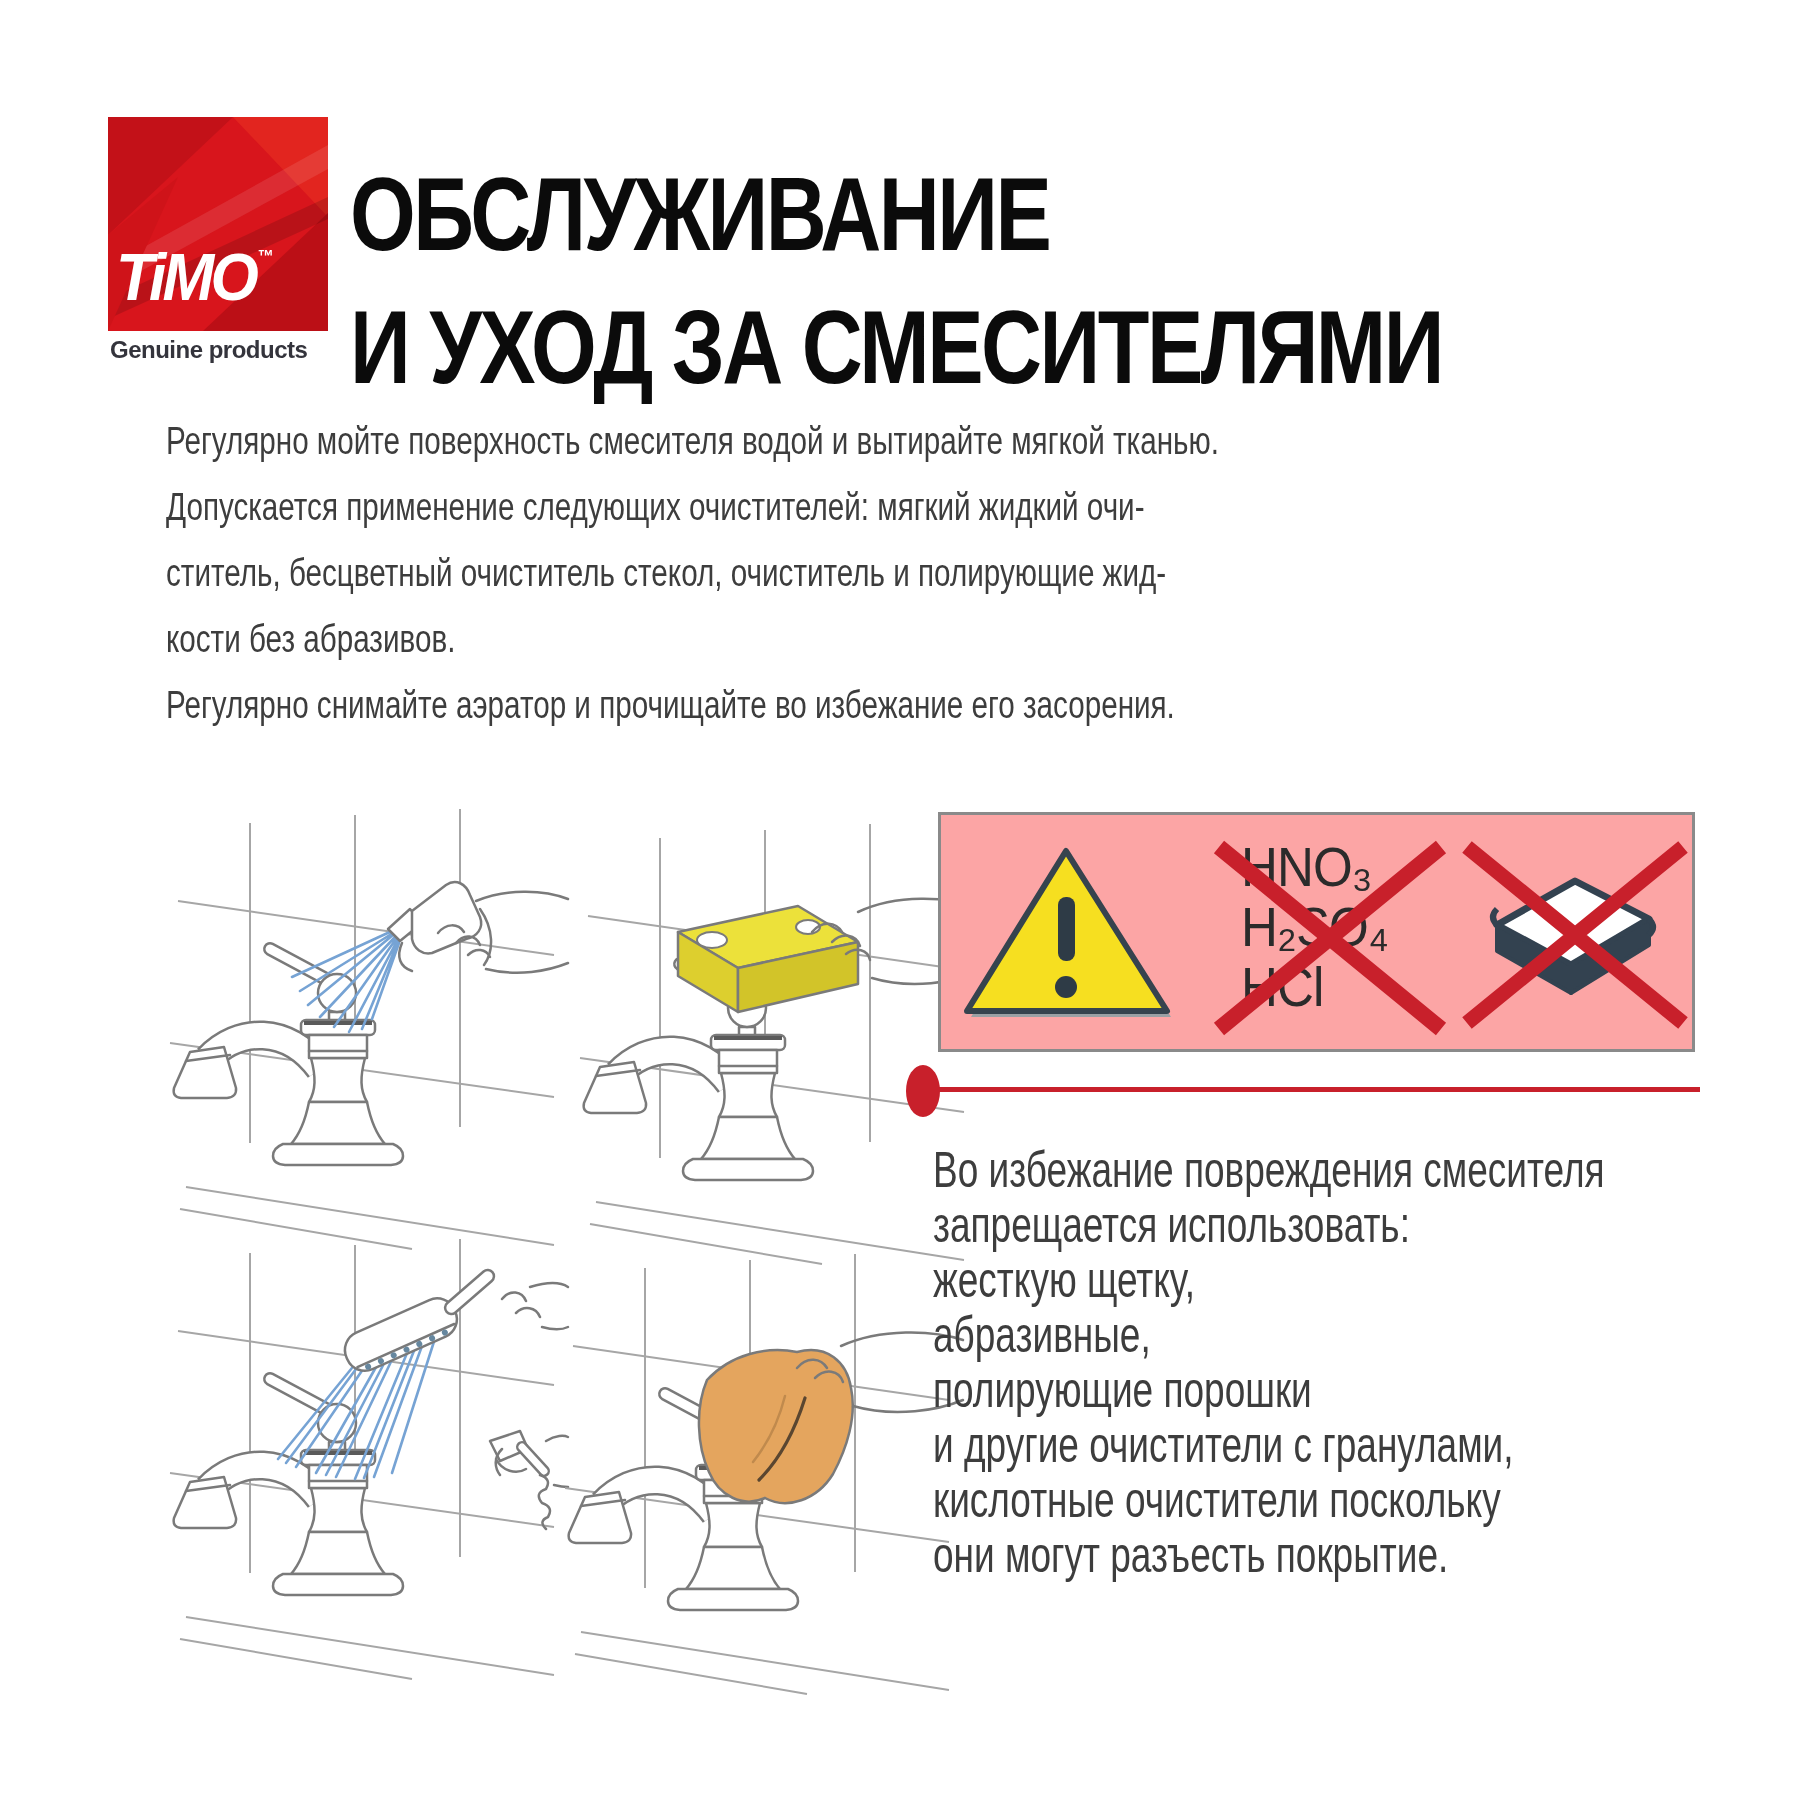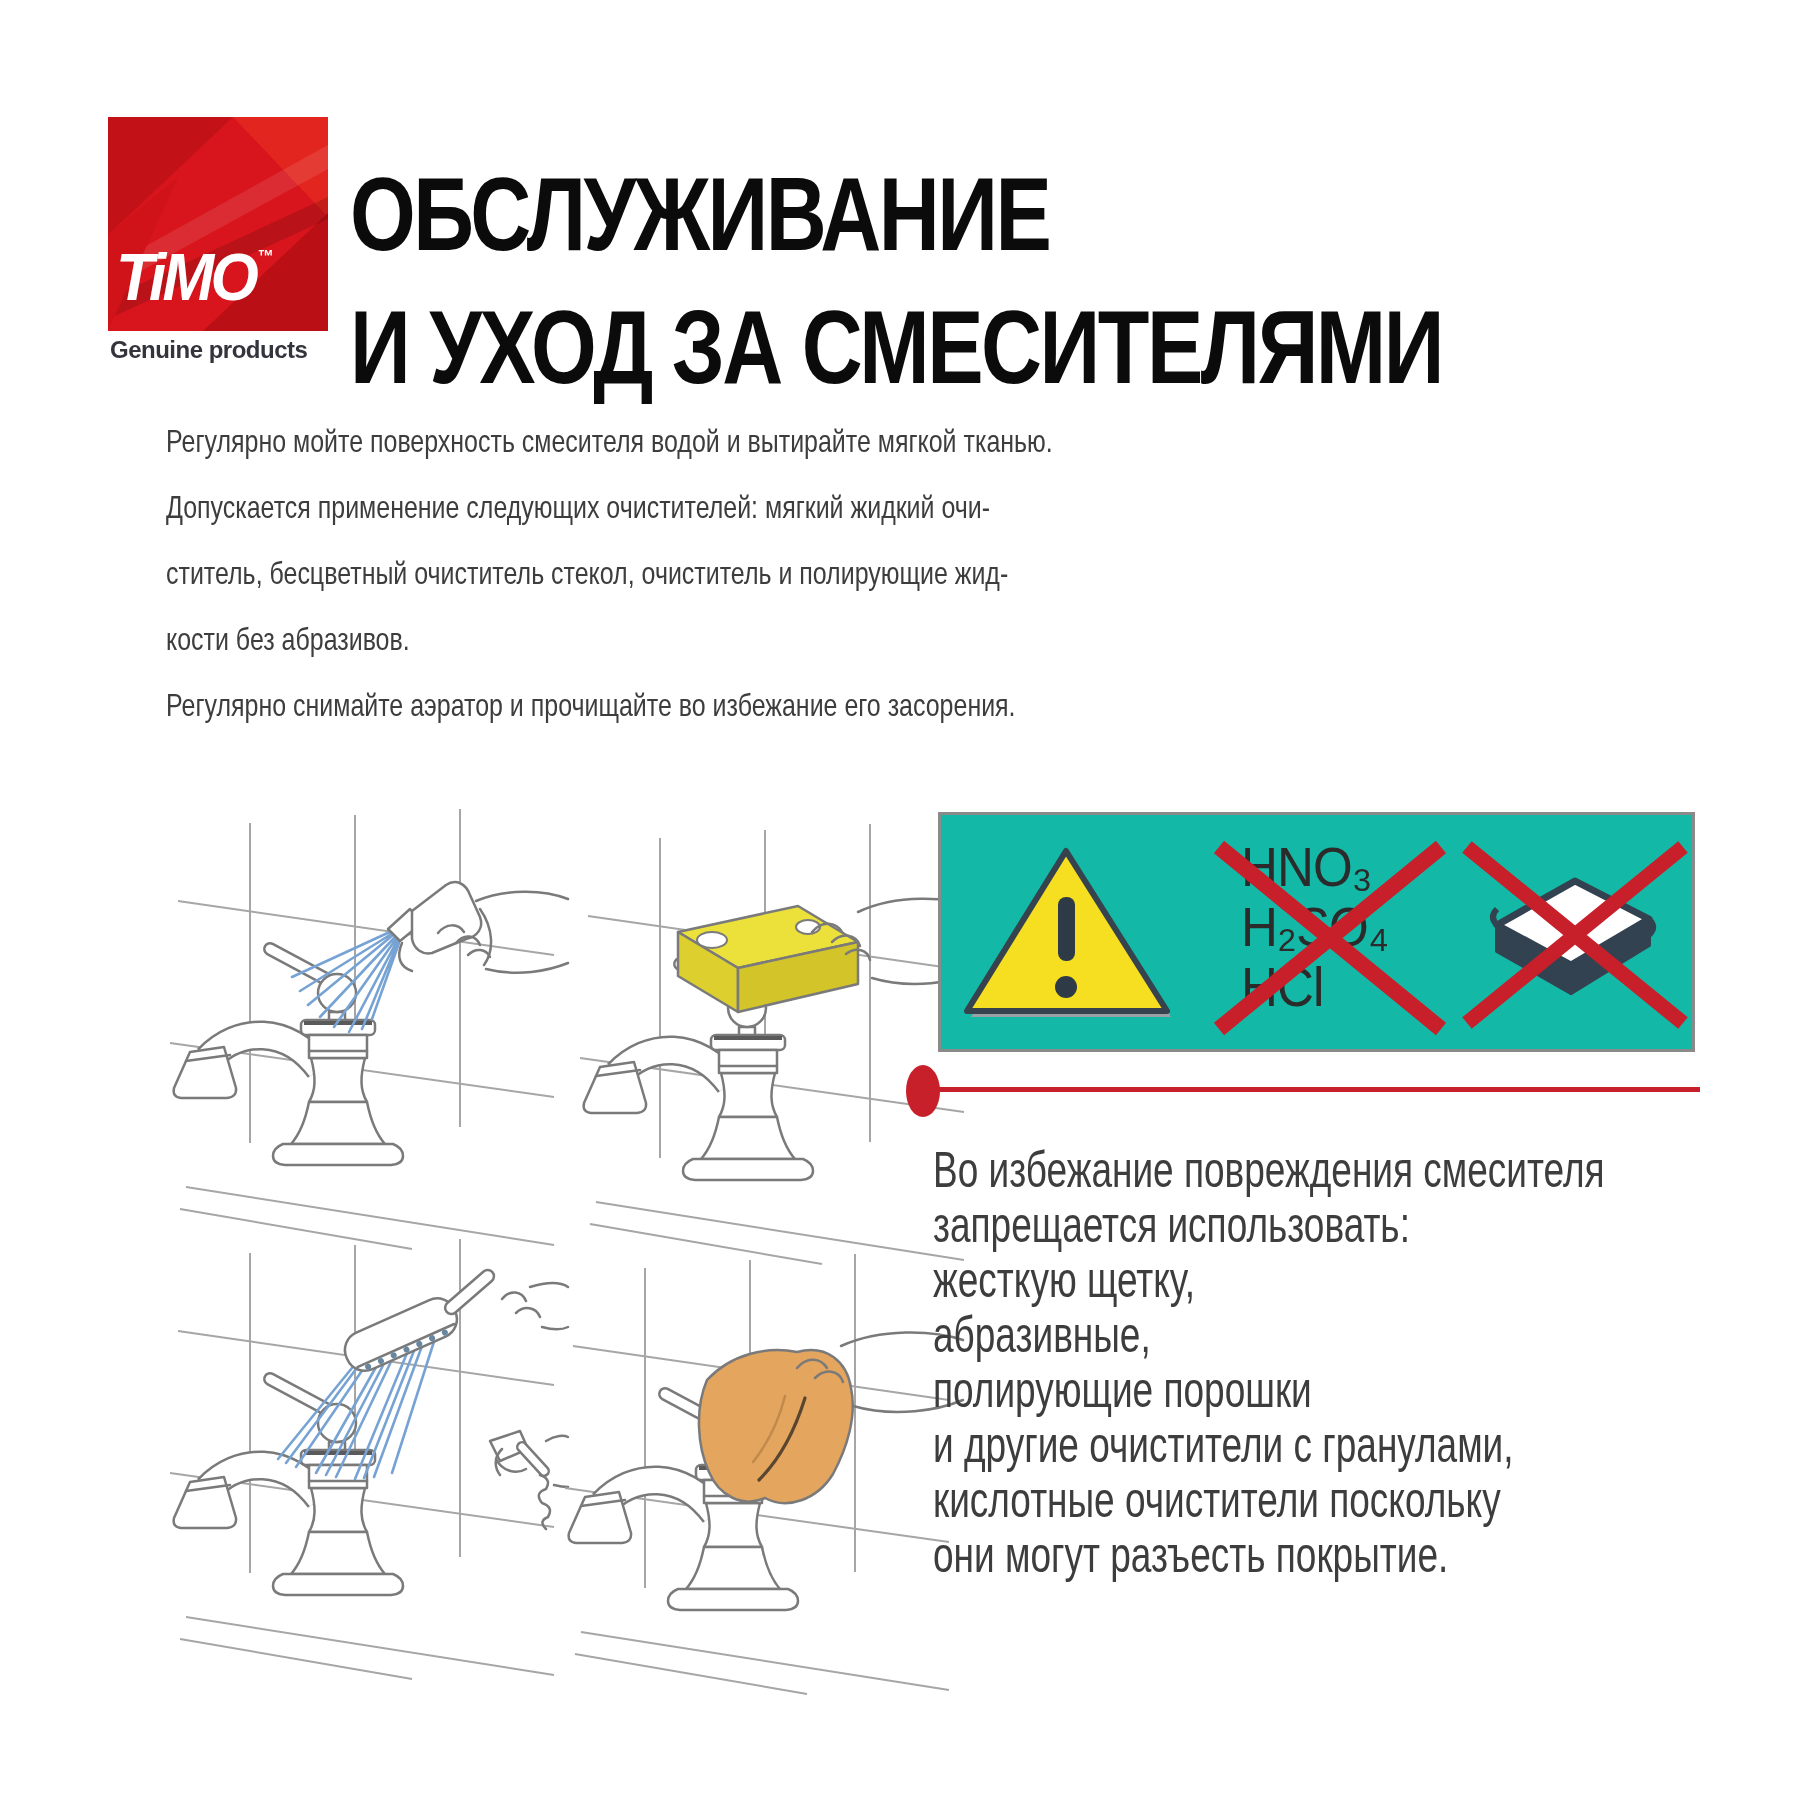--- a/index.html
+++ b/index.html
@@ -15,26 +15,26 @@
   .logo-tm{font-size:17px;font-style:normal;letter-spacing:0;vertical-align:38px;margin-left:3px;}
   .tagline{position:absolute;left:110px;top:336px;font-size:24px;font-weight:700;
            color:#34343c;letter-spacing:-0.5px;white-space:nowrap;}
 
   
   .title{position:absolute;left:338px;top:136px;margin:12px;color:#0b0b0b;font-size:103px;
          line-height:133px;font-weight:700;letter-spacing:-3px;}
   .title span{display:block;transform:scaleX(0.82);transform-origin:left top;white-space:nowrap;}
 
   
-  .intro{position:absolute;left:166px;top:408px;color:#3d3d3d;font-size:32px;line-height:66px;}
+  .intro{position:absolute;left:166px;top:408px;color:#3d3d3d;font-size:38px;line-height:66px;}
   .intro .line{transform:scaleX(0.78);transform-origin:left top;white-space:nowrap;}
 
   
   .warnbox{position:absolute;left:938px;top:812px;width:757px;height:240px;
-           border:3px solid #8a8a8a;background:#14b8a6;box-sizing:border-box;}
+           border:3px solid #8a8a8a;background:#fca5a5;box-sizing:border-box;}
   .tri-svg{position:absolute;left:14px;top:30px;}
   .chem{position:absolute;left:300px;top:22px;font-size:55px;line-height:60px;color:#2b2b2b;
         letter-spacing:-1px;}
   .chem .cline{transform:scaleX(0.93);transform-origin:left top;white-space:nowrap;}
   .chem-x{position:absolute;left:266px;top:24px;}
   .sponge-svg{position:absolute;left:516px;top:20px;}
 
   
   .red-line{position:absolute;left:937px;top:1087px;width:763px;height:5px;background:#c8202b;}
   .red-dot{position:absolute;left:906px;top:1065px;width:34px;height:52px;border-radius:50%;

